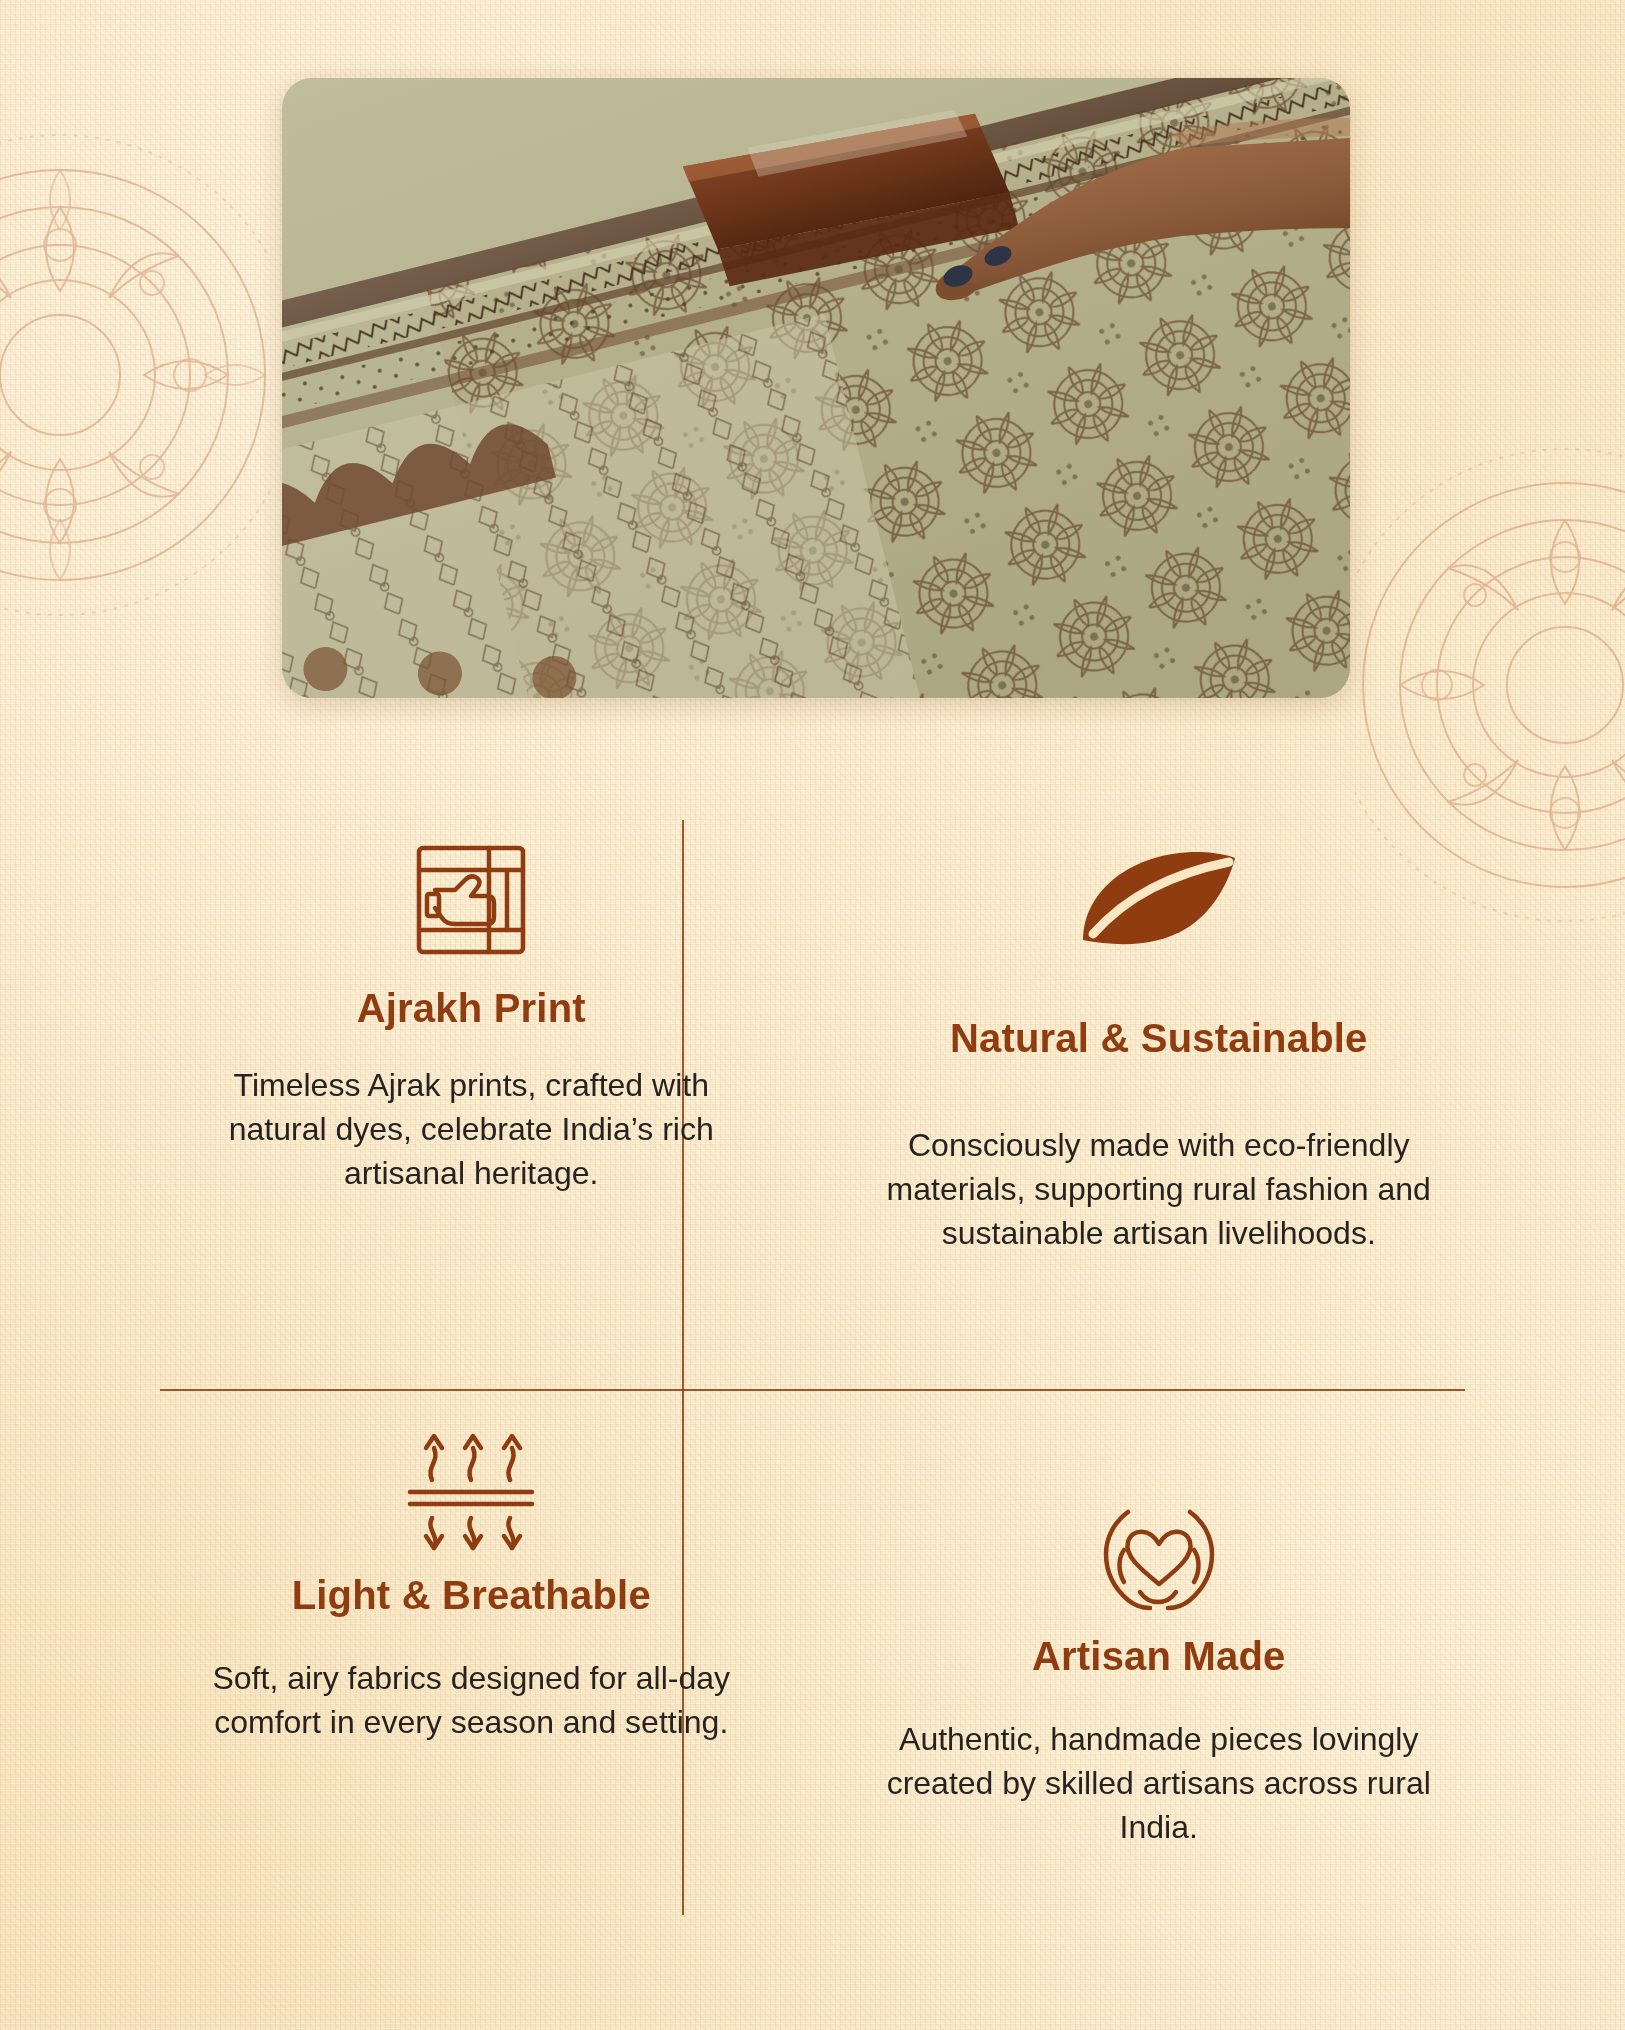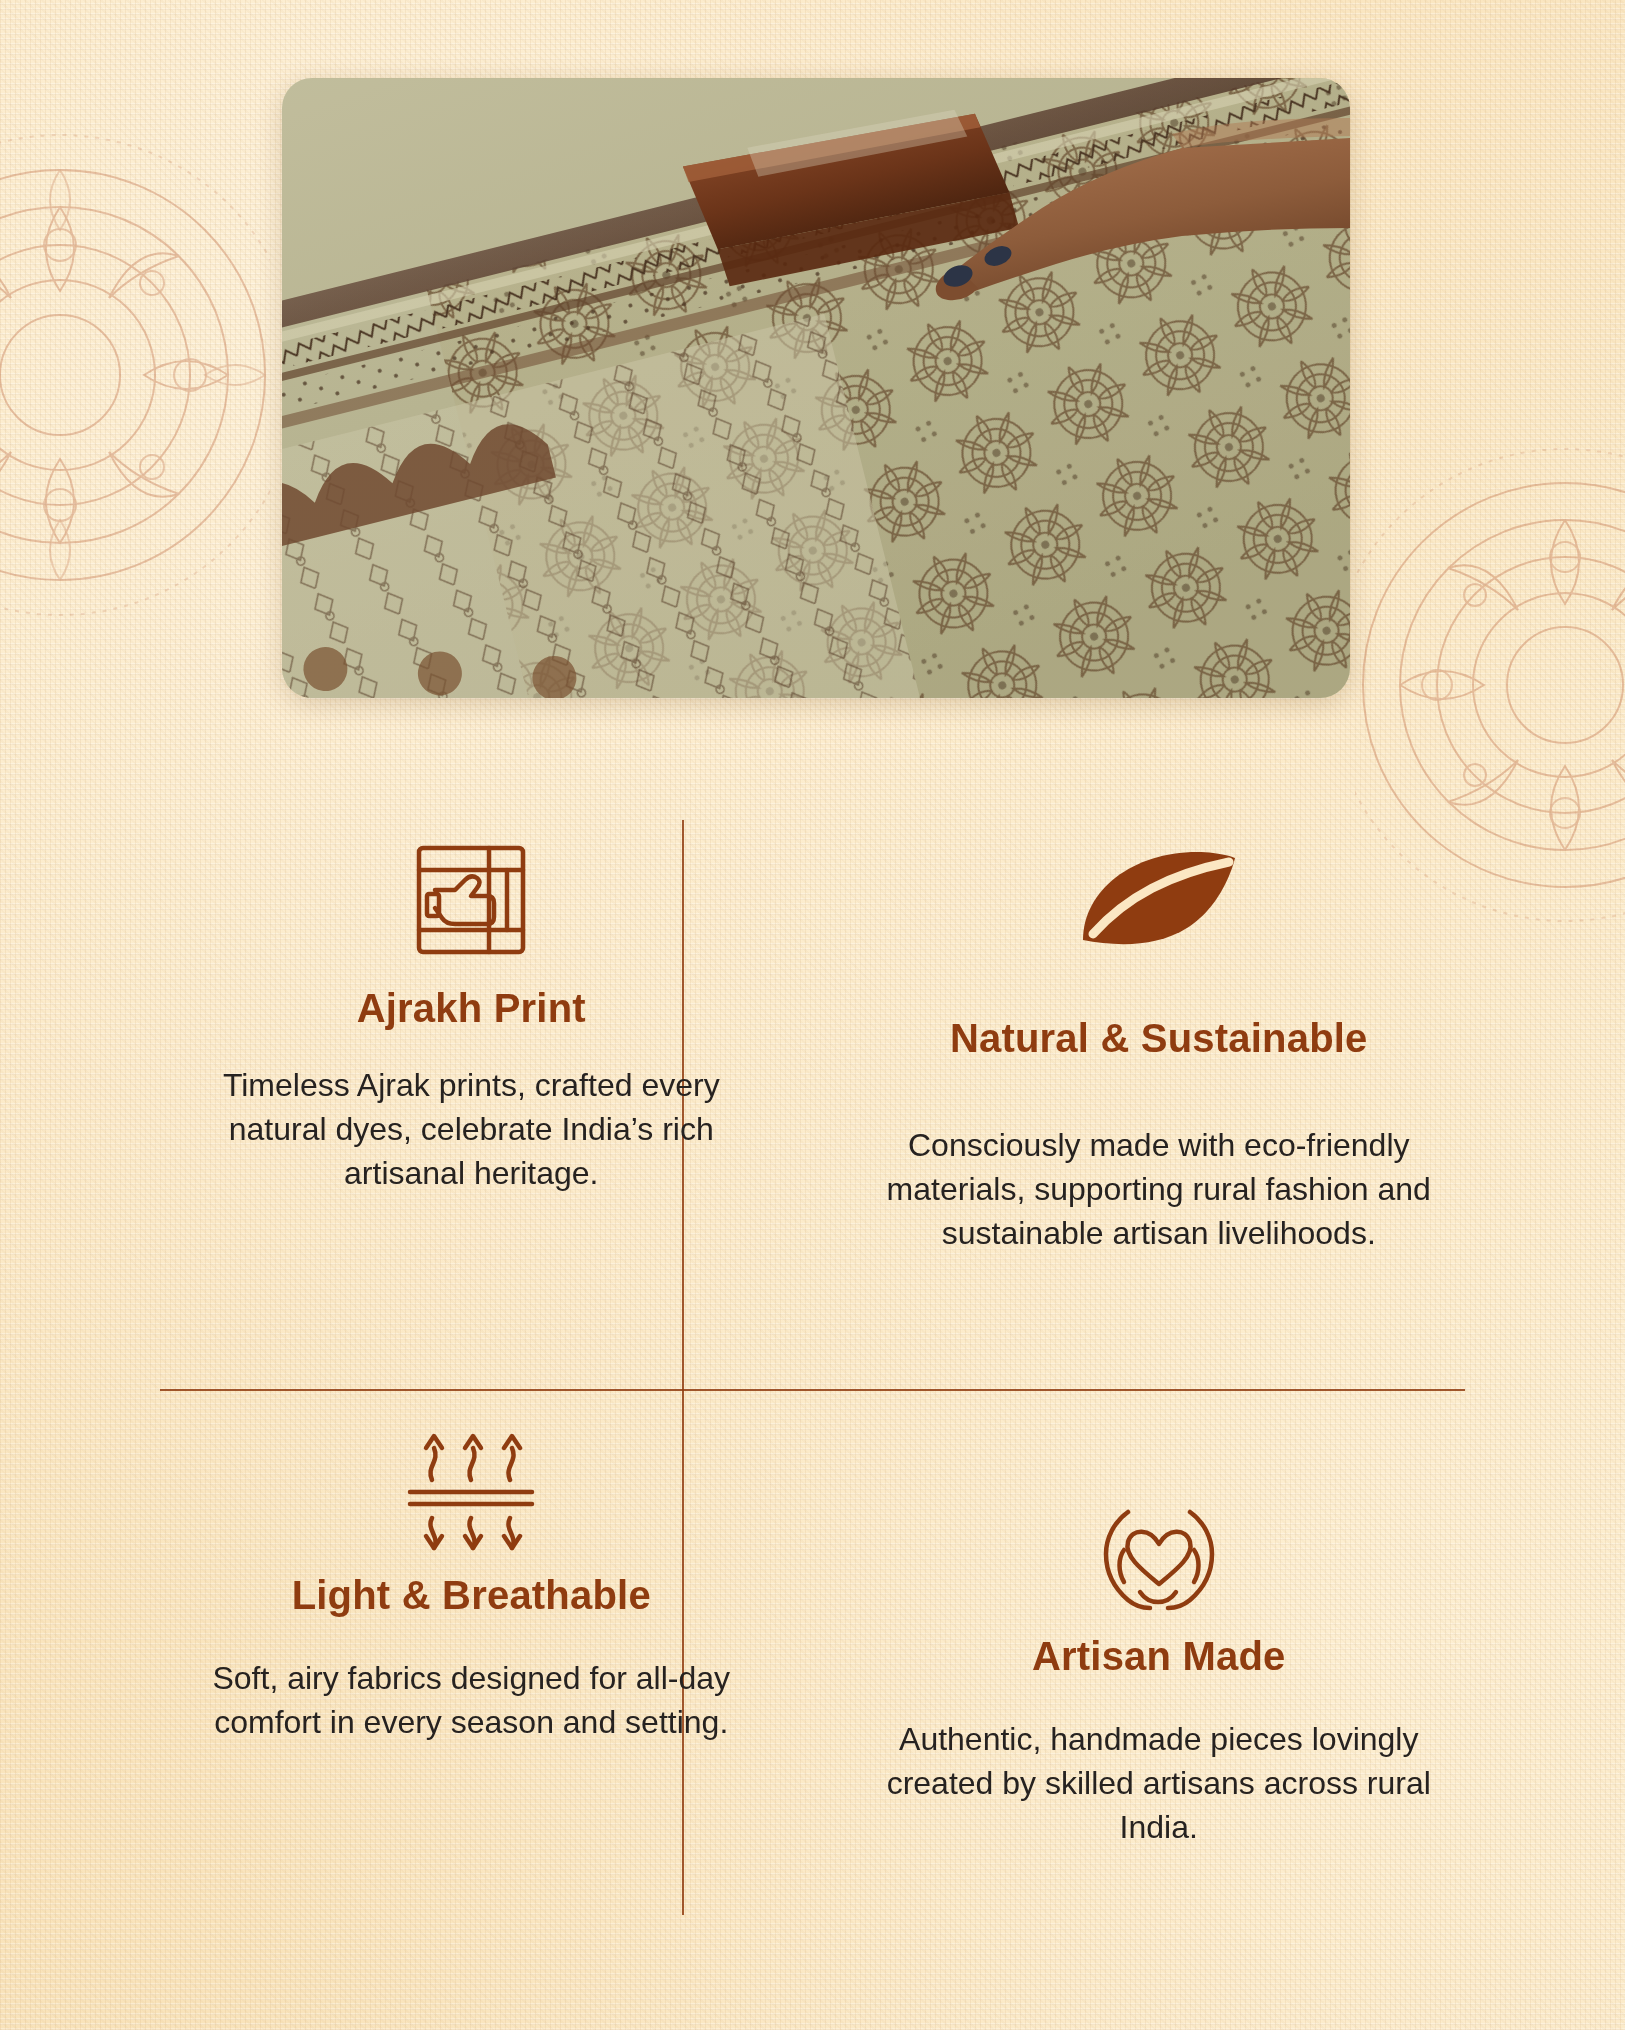--- a/index.html
+++ b/index.html
@@ -371,21 +371,21 @@
           <line x1="14" y1="36" x2="118" y2="36"></line>
           <line x1="14" y1="96" x2="118" y2="96"></line>
           <line x1="84" y1="14" x2="84" y2="118"></line>
           <line x1="102" y1="36" x2="102" y2="96"></line>
           <path d="M30 56 h20 l10 -10 q6 -6 12 -2 q5 4 0 10 l-6 8 h16 q7 0 7 7 v14 q0 7 -7 7 h-32 q-9 0 -13 -6 l-7 -10"></path>
           <rect x="22" y="60" width="12" height="22" rx="2"></rect>
         </g>
       </svg>
     </div>
     <div class="feature-title">Ajrakh Print</div>
-    <div class="feature-desc">Timeless Ajrak prints, crafted every natural dyes, celebrate India’s rich artisanal heritage.</div>
+    <div class="feature-desc">Timeless Ajrak prints, crafted with natural dyes, celebrate India’s rich artisanal heritage.</div>
   </div>
 
   <div class="cell c1">
     <div class="icon-box">
       <svg width="168" height="120" viewBox="0 0 168 120" fill="none" xmlns="http://www.w3.org/2000/svg">
         <path d="M8 100 C8 50 58 12 122 12 C146 12 160 18 160 18 C160 18 150 64 112 88 C80 108 40 106 8 100 Z" fill="#8f3c10"></path>
         <path d="M18 94 C52 56 96 34 154 22" stroke="#fbe7c3" stroke-width="9" stroke-linecap="round" fill="none"></path>
       </svg>
     </div>
     <div class="feature-title">Natural &amp; Sustainable</div>

